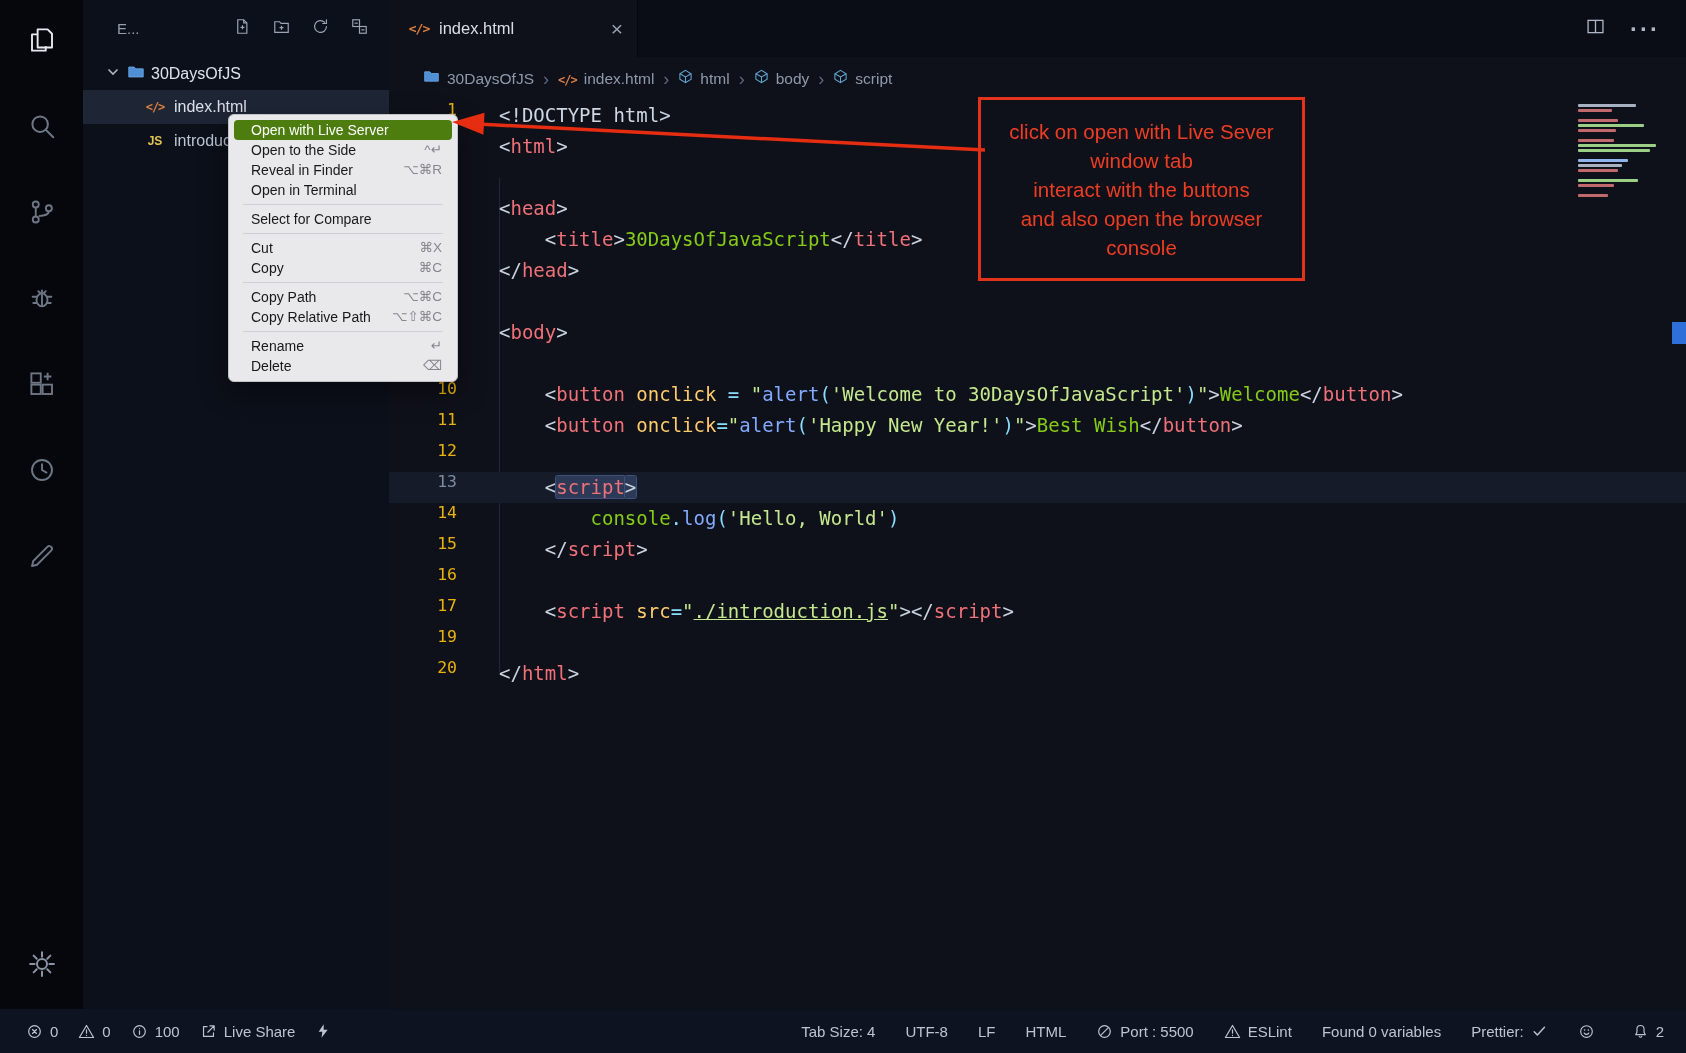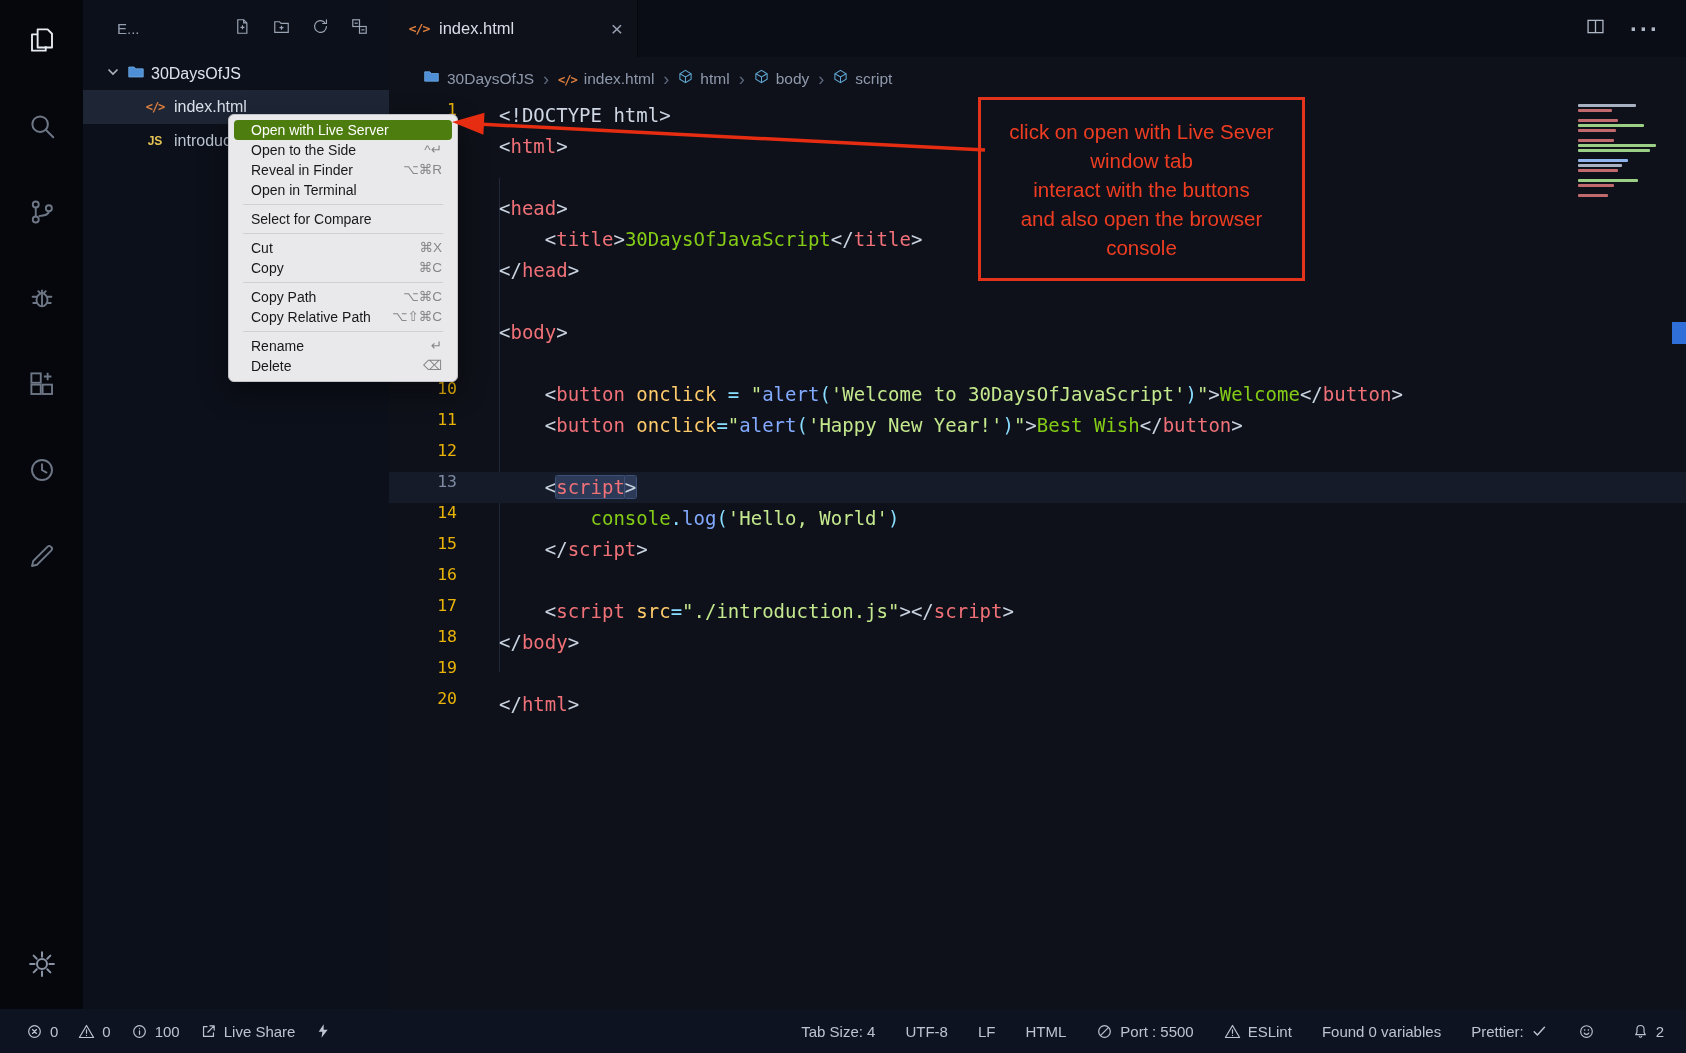--- a/index.html
+++ b/index.html
@@ -41,21 +41,21 @@
   #code-area{flex:1;position:relative;overflow:hidden}
   #indent-guide{position:absolute;left:110px;top:78px;height:494px;width:1px;background:#20283a}
   #code-lines{position:absolute;top:0;left:0;right:0}
   .line{display:flex;height:31px;}
   .num{flex:0 0 68px;text-align:right;color:#eab308;font:16.5px "DejaVu Sans Mono",monospace}
   .line pre{margin:0 0 0 42px;font:19px/31px "DejaVu Sans Mono",monospace;white-space:pre}
   .line.current{background:#151b29}
   .line.current .num{color:#7f8ba3}
   .tk-pn{color:#c9d3e0}.tk-doc{color:#ced7e3}.tk-tag{color:#f07178}.tk-attr{color:#ffcb6b}
   .tk-op{color:#89ddff}.tk-str{color:#c3e88d}.tk-fn{color:#82aaff}.tk-txt{color:#84cc16}
-  .tk-lnk{color:#c3e88d;}.tk-ws{color:#c9d3e0}
+  .tk-lnk{color:#c3e88d;text-decoration:underline}.tk-ws{color:#c9d3e0}
   .tk-occ{background:#2c3a57;border-radius:2px;box-shadow:0 0 0 1px #3d5078}
 
   #minimap{position:absolute;right:16px;top:2px;width:92px}
   .mm-row{height:3px;margin:2px 0;border-radius:1px}
   #overview-marker{position:absolute;right:0;top:222px;width:14px;height:22px;background:#2e6fd9}
 
   
   #statusbar{height:44px;flex:0 0 44px;background:#0e1322;display:flex;align-items:center;
              padding:0 22px 0 26px;color:#bcc4d2;font-size:15px}
   #sb-left{display:flex;gap:20px;align-items:center}
@@ -305,24 +305,20 @@
               <span class="num">15</span>
               <pre><span class="tk-ws">    </span><span class="tk-pn">&lt;/</span><span class="tk-tag">script</span><span class="tk-pn">&gt;</span></pre>
             </div>
             <div class="line">
               <span class="num">16</span>
               <pre></pre>
             </div>
             <div class="line">
               <span class="num">17</span>
               <pre><span class="tk-ws">    </span><span class="tk-pn">&lt;</span><span class="tk-tag">script</span><span class="tk-ws"> </span><span class="tk-attr">src</span><span class="tk-op">=</span><span class="tk-str">"</span><span class="tk-lnk">./introduction.js</span><span class="tk-str">"</span><span class="tk-pn">&gt;</span><span class="tk-pn">&lt;/</span><span class="tk-tag">script</span><span class="tk-pn">&gt;</span></pre>
-            </div>
-            <div class="line">
-              <span class="num">18</span>
-              <pre><span class="tk-pn">&lt;/</span><span class="tk-tag">body</span><span class="tk-pn">&gt;</span></pre>
             </div>
             <div class="line">
               <span class="num">19</span>
               <pre></pre>
             </div>
             <div class="line">
               <span class="num">20</span>
               <pre><span class="tk-pn">&lt;/</span><span class="tk-tag">html</span><span class="tk-pn">&gt;</span></pre>
             </div>
           </div>

